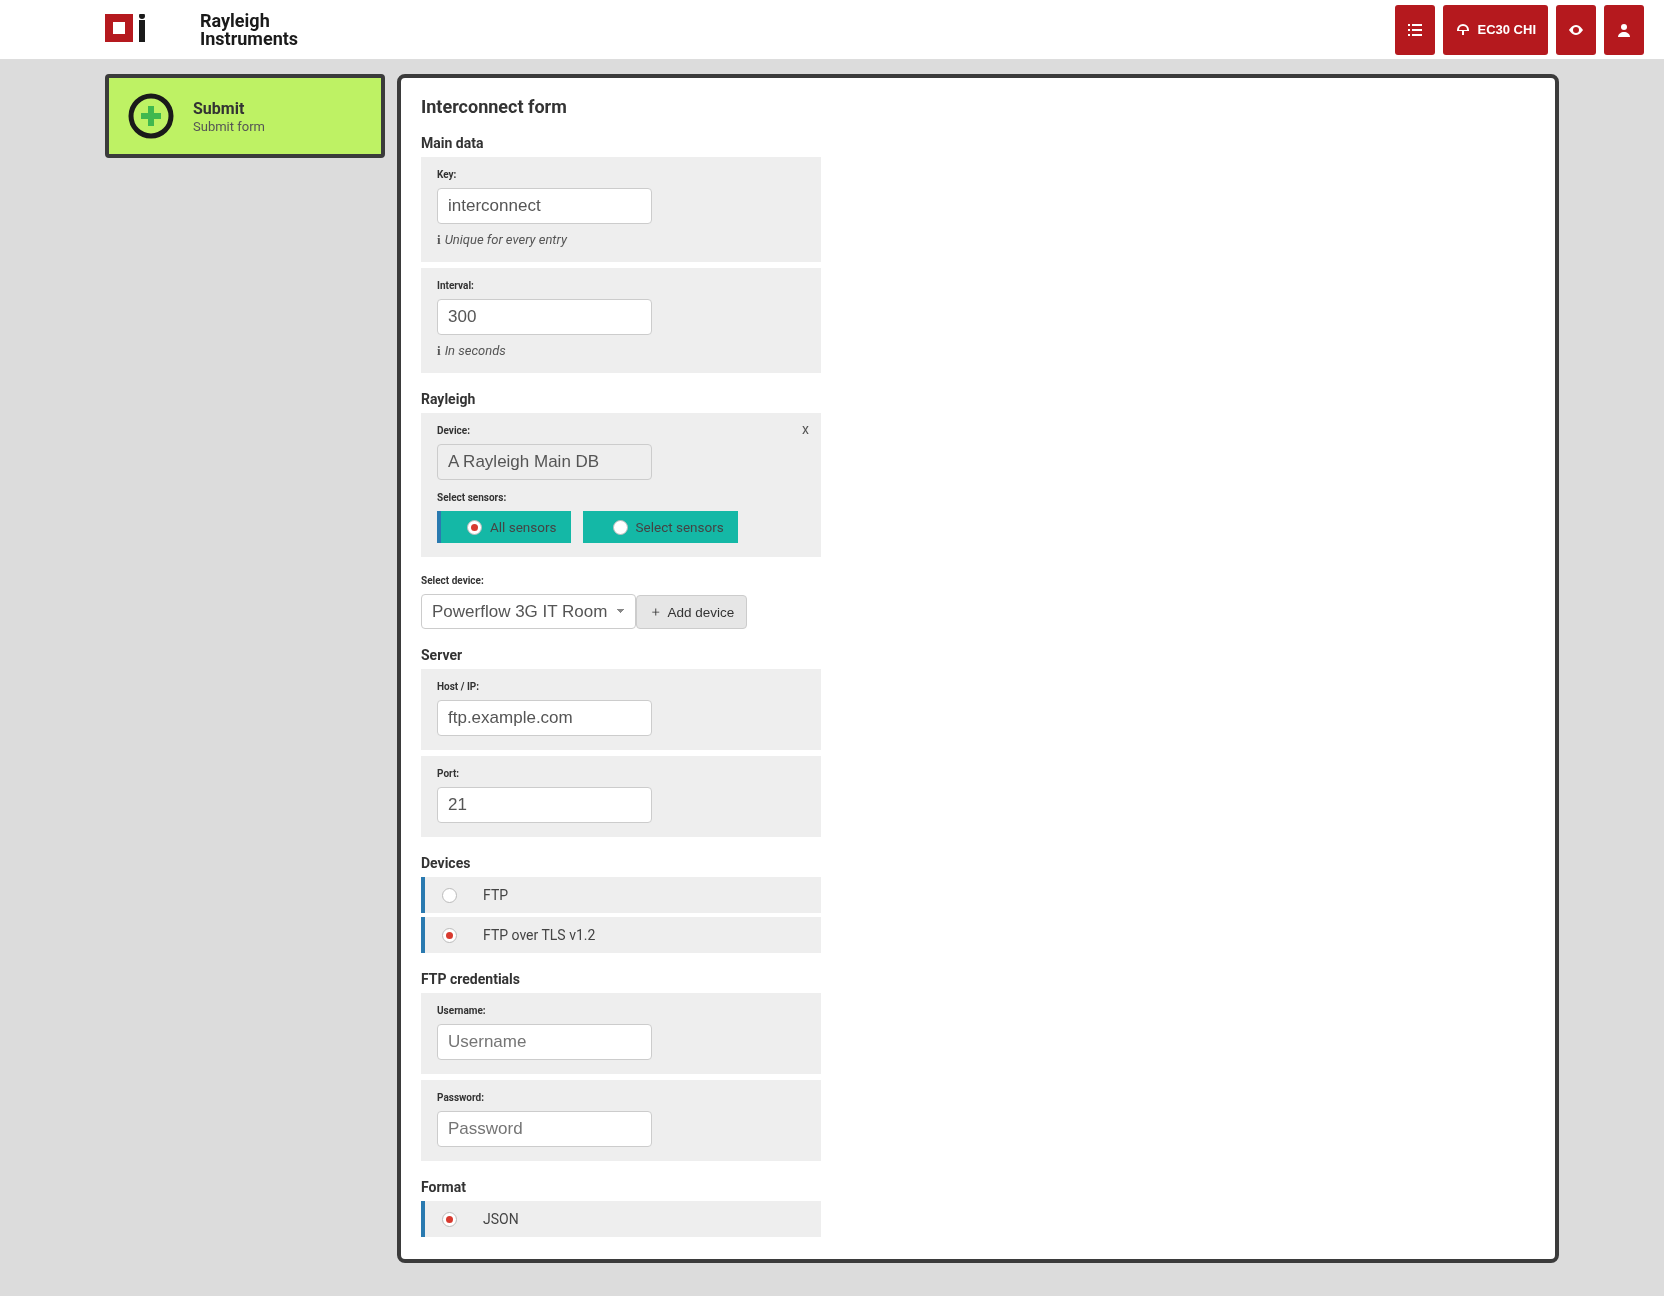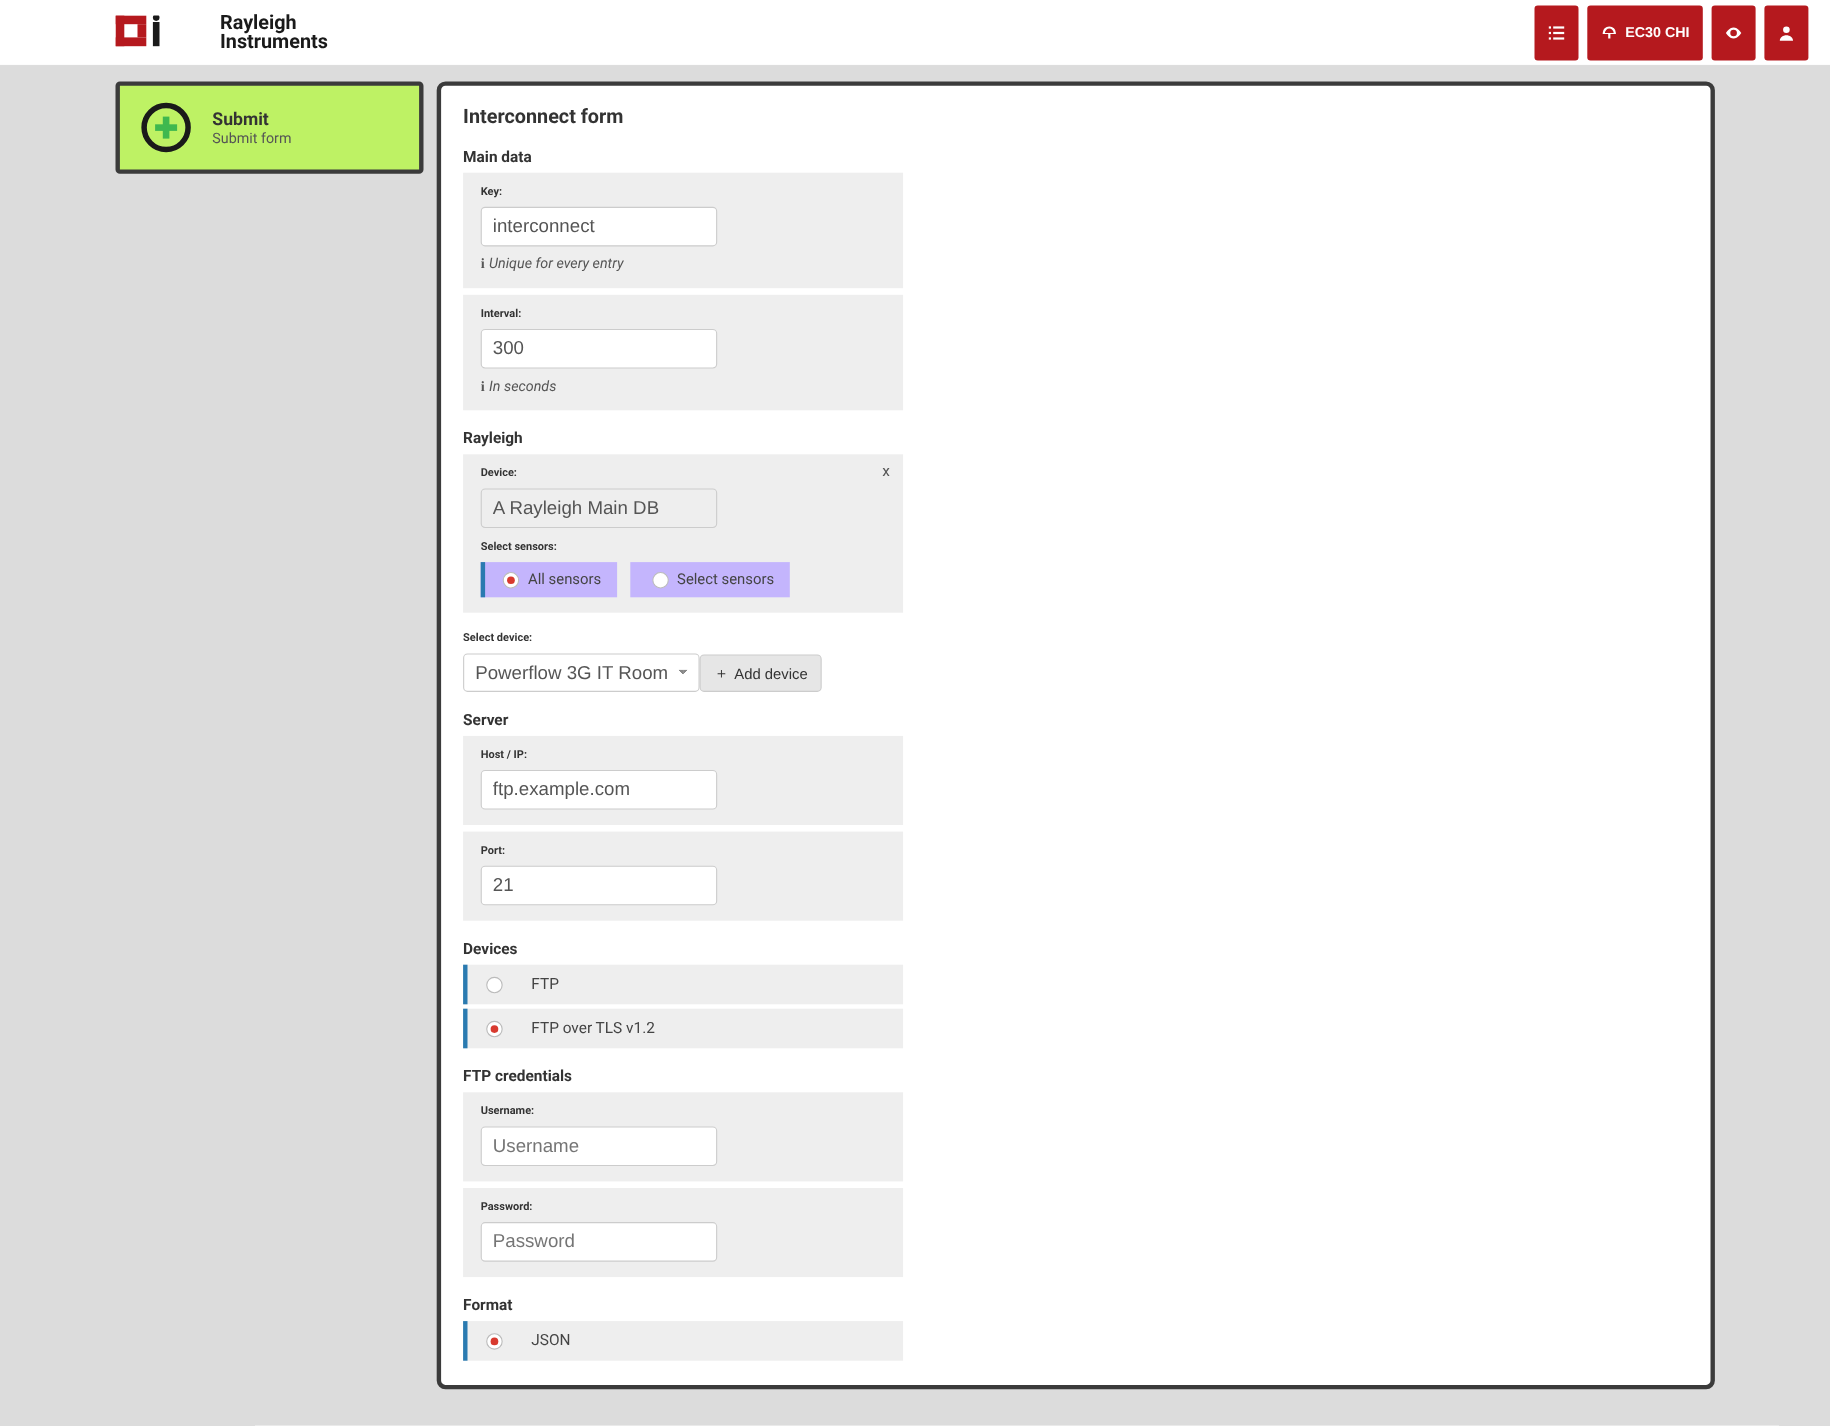--- a/index.html
+++ b/index.html
@@ -150,23 +150,23 @@
   font-size: 14px;
   color: #555;
   cursor: pointer;
 }
 .radio-row {
   display: flex;
   gap: 12px;
   margin-top: 6px;
 }
 .radio-chip {
-  background: #c4b5fd;
+  background: #14b8a6;
   border-left: 4px solid transparent;
-  padding: 8px 14px 8px 16px;
+  padding: 8px 14px 8px 26px;
   display: flex;
   align-items: center;
   gap: 8px;
   font-size: 13.5px;
   color: #444;
   cursor: pointer;
 }
 .radio-chip.active {
   border-left-color: #2a7ab0;
 }

